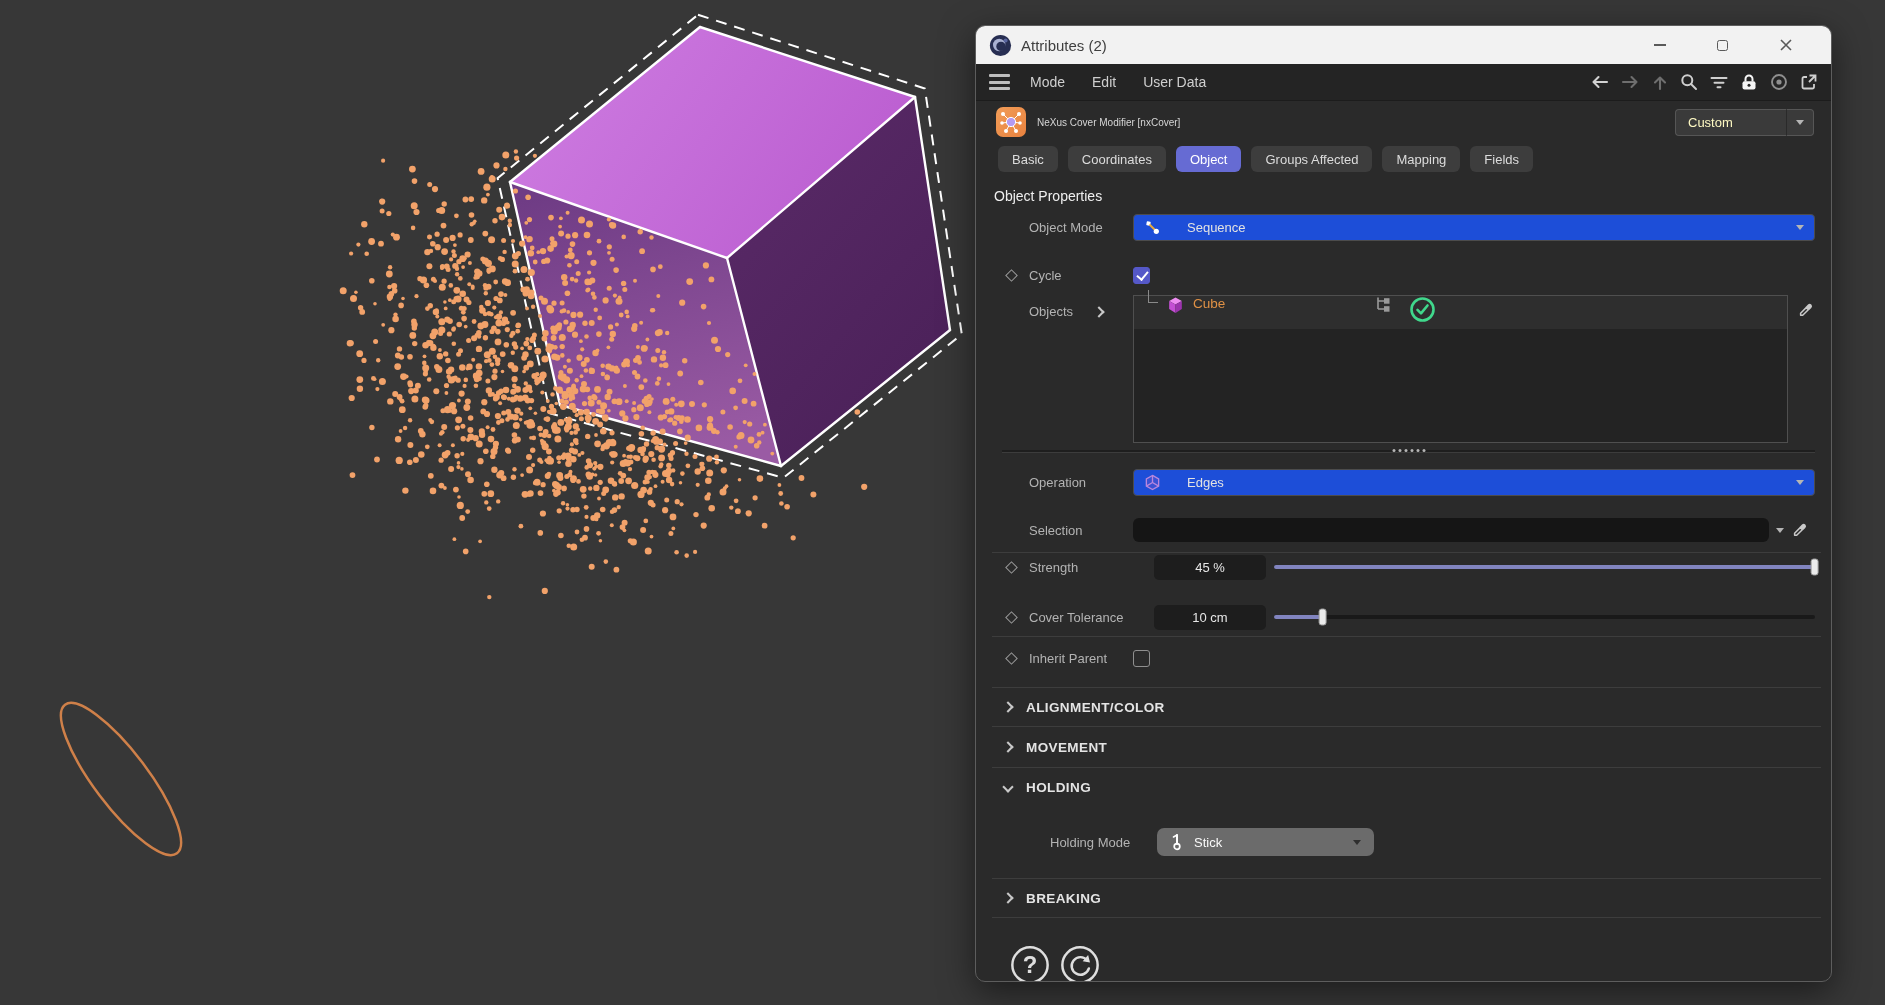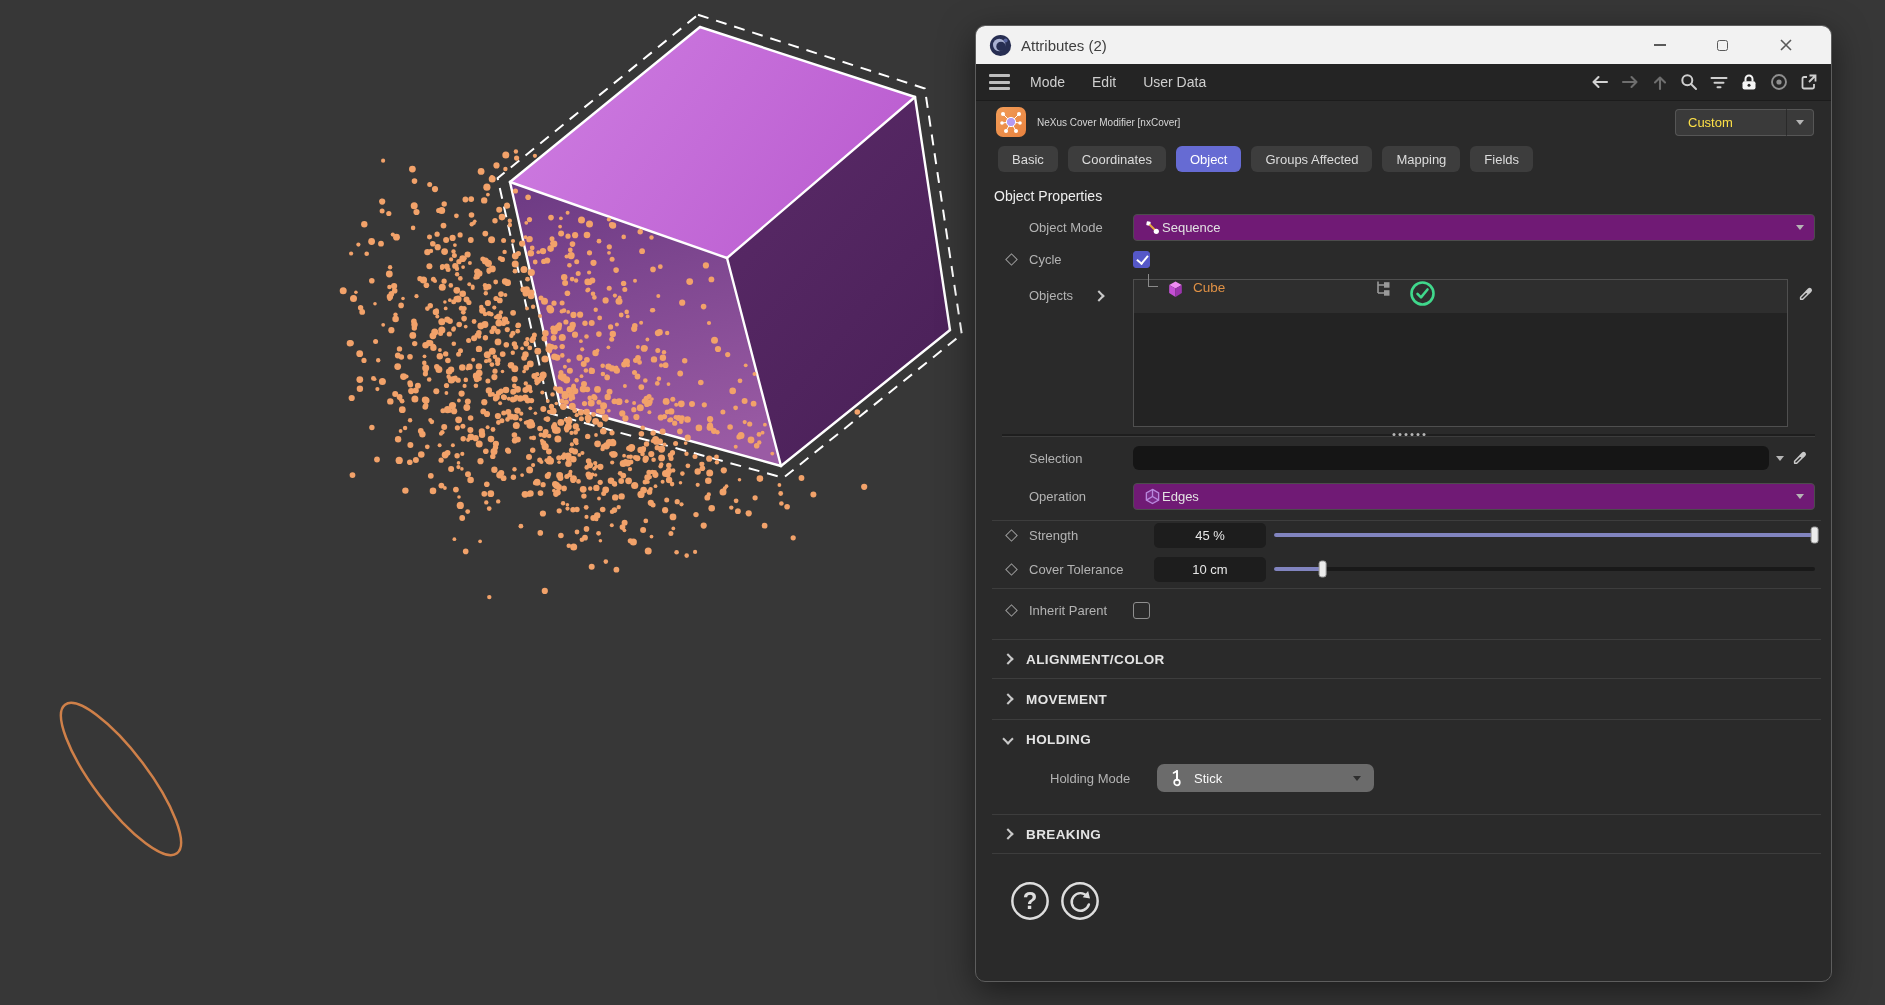--- a/index.html
+++ b/index.html
@@ -23,40 +23,40 @@
   .burger{display:flex;flex-direction:column;gap:3.5px;margin-right:20px}
   .burger i{display:block;width:21px;height:3px;background:#bdbdbd;border-radius:1px}
   .menuitem{font-size:14px;color:#cfcfcf;margin-right:27px}
   .mb-icons{margin-left:auto;display:flex;align-items:center;gap:12px}
   .mb-icons .ic{display:flex;align-items:center;justify-content:center}
 
   .objheader{height:42px;display:flex;align-items:center;padding:0 17px 0 20px;gap:11px;flex:0 0 auto}
   .nxicon{width:30px;height:30px;border-radius:7px;background:linear-gradient(135deg,#f29d58,#e8823f);display:flex;align-items:center;justify-content:center}
   .objtitle{font-size:10px;color:#d6d6d6;flex:1}
   .preset{display:flex;height:27px}
-  .preset-main{background:#3a3a3a;border:1px solid #565656;border-right:1px solid #2a2a2a;border-radius:4px 0 0 4px;color:#fde047;font-size:13px;display:flex;align-items:center;padding:0 12px;width:112px}
+  .preset-main{background:#3a3a3a;border:1px solid #565656;border-right:1px solid #2a2a2a;border-radius:4px 0 0 4px;color:#fef9c3;font-size:13px;display:flex;align-items:center;padding:0 12px;width:112px}
   .preset-arrow{width:27px;background:#3a3a3a;border:1px solid #565656;border-left:none;border-radius:0 4px 4px 0;display:flex;align-items:center;justify-content:center}
 
   .tabs{display:flex;gap:10px;padding:3px 16px 7px 22px;flex:0 0 auto}
   .tab{height:26px;padding:0 14px;border-radius:6px;background:#3d3d3d;color:#dcdcdc;font-size:13px;display:flex;align-items:center;cursor:default}
   .tab.active{background:#666bd3;color:#fff}
 
   .content{flex:1;font-size:13px;overflow:hidden}
   .secttitle{color:#efefef;font-size:14px;padding:9px 0 2px 18px}
 
   .row{display:flex;align-items:center;padding:0 16px 0 26px;color:#b3b3b3}
   .kspace{width:18px;margin-right:9px;flex:0 0 auto}
   .kdiamond{width:18px;margin-right:9px;flex:0 0 auto;display:flex;align-items:center;justify-content:center}
   .diamond{width:9px;height:9px;border:1.5px solid #9a9a9a;transform:rotate(45deg)}
   .klabel{width:104px;flex:0 0 auto;display:flex;align-items:center}
   .chev{width:8px;height:8px;border-right:2px solid #c9c9c9;border-bottom:2px solid #c9c9c9;transform:rotate(-45deg);flex:0 0 auto}
   .chev.down{transform:rotate(45deg)}
   .klabel .chev{margin-left:auto;margin-right:30px}
 
-  .dd{flex:1;height:27px;background:#701a75;border:1px solid #4c4c4c;border-radius:4px;display:flex;align-items:center;gap:1px;padding:0 10px;color:#e2e2e2}
+  .dd{flex:1;height:27px;background:#1d4ed8;border:1px solid #4c4c4c;border-radius:4px;display:flex;align-items:center;gap:26px;padding:0 10px;color:#e2e2e2}
   .arrow{width:0;height:0;border-left:4.5px solid transparent;border-right:4.5px solid transparent;border-top:5.5px solid #b5b5b5;flex:0 0 auto}
   .dd .arrow{margin-left:auto}
 
   .checkbox{width:17px;height:17px;border-radius:3px;background:#2b2b2b;border:1.5px solid #8f8f8f;position:relative;flex:0 0 auto}
   .checkbox.checked{background:#5558c8;border-color:#5558c8}
   .checkbox.checked::after{content:"";position:absolute;left:5px;top:1px;width:5px;height:9px;border-right:2.2px solid #fff;border-bottom:2.2px solid #fff;transform:rotate(40deg)}
 
   .row.objects{align-items:flex-start}
   .row.objects .klabel,.row.objects .kspace{height:33px;align-items:center}
   .listbox{flex:1;height:148px;background:#232323;border:1px solid #4f4f4f}
@@ -74,21 +74,21 @@
 
   .selwrap{flex:1;display:flex;align-items:center;gap:7px}
   .selinput{flex:1;max-width:636px;height:24px;background:#151515;border-radius:6px;color:#ddd;padding:0 8px;display:flex;align-items:center}
 
   .valbox{width:112px;height:25px;background:#1d1d1d;border-radius:5px;color:#e6e6e6;display:flex;align-items:center;justify-content:center;margin-left:21px;font-size:13px;flex:0 0 auto}
   .slider{flex:1;height:17px;margin-left:8px;position:relative;display:flex;align-items:center}
   .track{width:100%;height:4px;background:#191919;border-radius:2px;position:relative}
   .fill{position:absolute;left:0;top:0;height:100%;background:#8184bf;border-radius:2px}
   .handle{position:absolute;left:100%;top:50%;transform:translate(-55%,-50%);width:8px;height:17px;background:#ececec;border:1px solid #9b9b9b;border-radius:3px}
 
-  .hr{height:1px;background:#3d3d3d;margin-left:16px;margin-right:10px}.mt5{margin-top:5px}.mt6{margin-top:6px}.mt7{}.mt8{margin-top:8px}
+  .hr{height:1px;background:#3d3d3d;margin-left:16px;margin-right:10px}.mt5{margin-top:5px}.mt6{margin-top:22px}.mt7{}.mt8{margin-top:8px}
   .mt10{margin-top:10px}.mt13{margin-top:13px}.mt16{margin-top:16px}.mt22{margin-top:22px}
 
   .sect{display:flex;align-items:center;gap:14px;padding:0 16px 0 28px;height:38px;color:#e4e4e4;font-weight:700;font-size:13.5px;letter-spacing:.4px}
   .sect.h40{height:40px}
 
   .row.holding{padding-left:74px}
   .klabel2{width:107px;flex:0 0 auto;color:#b3b3b3}
   .dd-light{width:217px;height:28px;background:#6b6b6b;border-radius:7px;display:flex;align-items:center;gap:10px;padding:0 13px;color:#fafafa}
   .dd-light .arrow{margin-left:auto;border-top-color:#2e2e2e}
 
@@ -1439,47 +1439,47 @@
         <span class="dots">
             <i></i>
             <i></i>
             <i></i>
             <i></i>
             <i></i>
             <i></i>
           </span>
       </div>
 
+      <div class="row mt13">
+        <span class="kspace"></span>
+        <span class="klabel">Operation</span>
+        <div class="dd">
+          <span style="display:flex">
+            <svg width="17" height="17" viewBox="0 0 18 18">
+              <polygon points="9,1.5 15.5,5.2 15.5,12.8 9,16.5 2.5,12.8 2.5,5.2" fill="rgba(150,90,200,0.25)" stroke="#b887dd" stroke-width="1.4"></polygon>
+              <path d="M9 9 L9 1.5 M9 9 L15.5 12.8 M9 9 L2.5 12.8" fill="none" stroke="#b887dd" stroke-width="1.4"></path>
+            </svg>
+          </span>
+          <span>Edges</span>
+          <span class="arrow"></span>
+        </div>
+      </div>
+
       <div class="row mt6">
         <span class="kspace"></span>
         <span class="klabel">Selection</span>
         <div class="selwrap">
           <span class="selinput"></span>
           <span class="arrow"></span>
           <span style="display:flex">
             <svg width="18" height="18" viewBox="0 0 18 18">
               <path d="M11 3.6 a2.3 2.3 0 0 1 3.3 3.3 l-2.4 2.4 -3.3 -3.3 z" fill="#c9c9c9"></path>
               <path d="M9.2 6.6 l2.1 2.1 -5.6 5.6 H3.6 v-2.1 z" fill="none" stroke="#c9c9c9" stroke-width="1.5" stroke-linejoin="round"></path>
             </svg>
           </span>
-        </div>
-      </div>
-
-      <div class="row mt13">
-        <span class="kspace"></span>
-        <span class="klabel">Operation</span>
-        <div class="dd">
-          <span style="display:flex">
-            <svg width="17" height="17" viewBox="0 0 18 18">
-              <polygon points="9,1.5 15.5,5.2 15.5,12.8 9,16.5 2.5,12.8 2.5,5.2" fill="rgba(150,90,200,0.25)" stroke="#b887dd" stroke-width="1.4"></polygon>
-              <path d="M9 9 L9 1.5 M9 9 L15.5 12.8 M9 9 L2.5 12.8" fill="none" stroke="#b887dd" stroke-width="1.4"></path>
-            </svg>
-          </span>
-          <span>Edges</span>
-          <span class="arrow"></span>
         </div>
       </div>
 
       <div class="hr mt10"></div>
 
       <div class="row mt7" style="height:28px">
         <span class="kdiamond">
             <span class="diamond"></span>
           </span>
         <span class="klabel">Strength</span>

